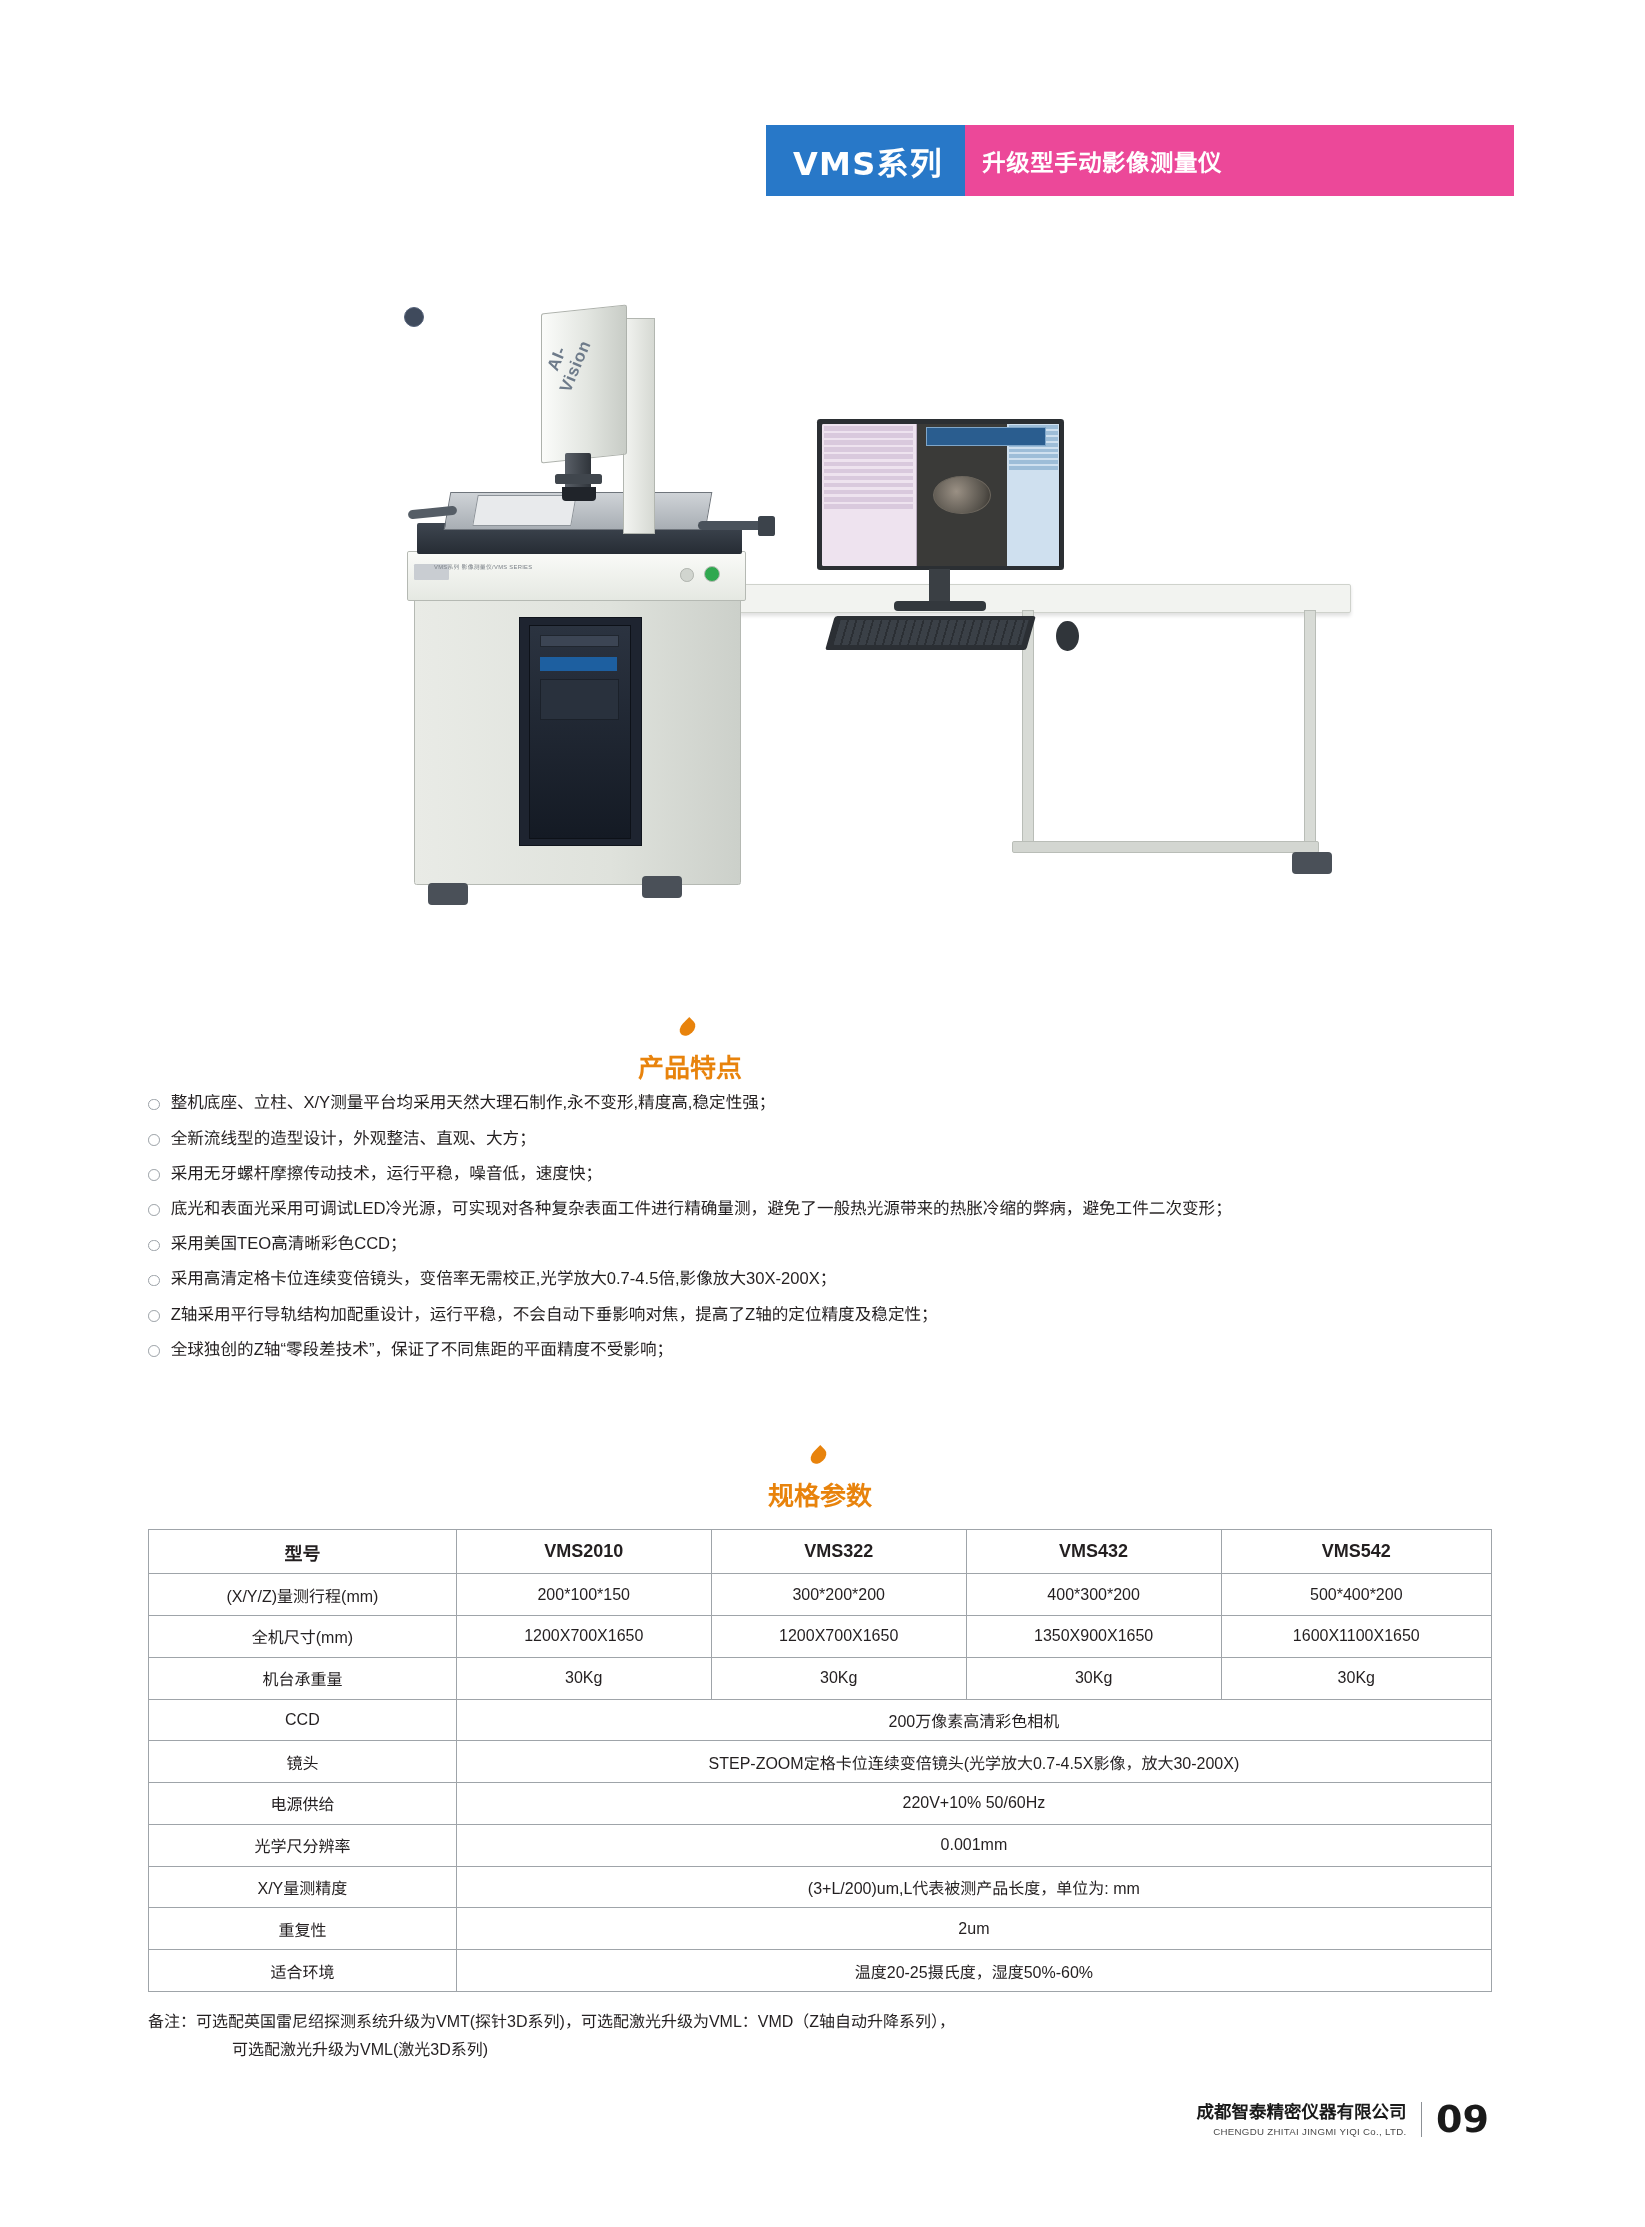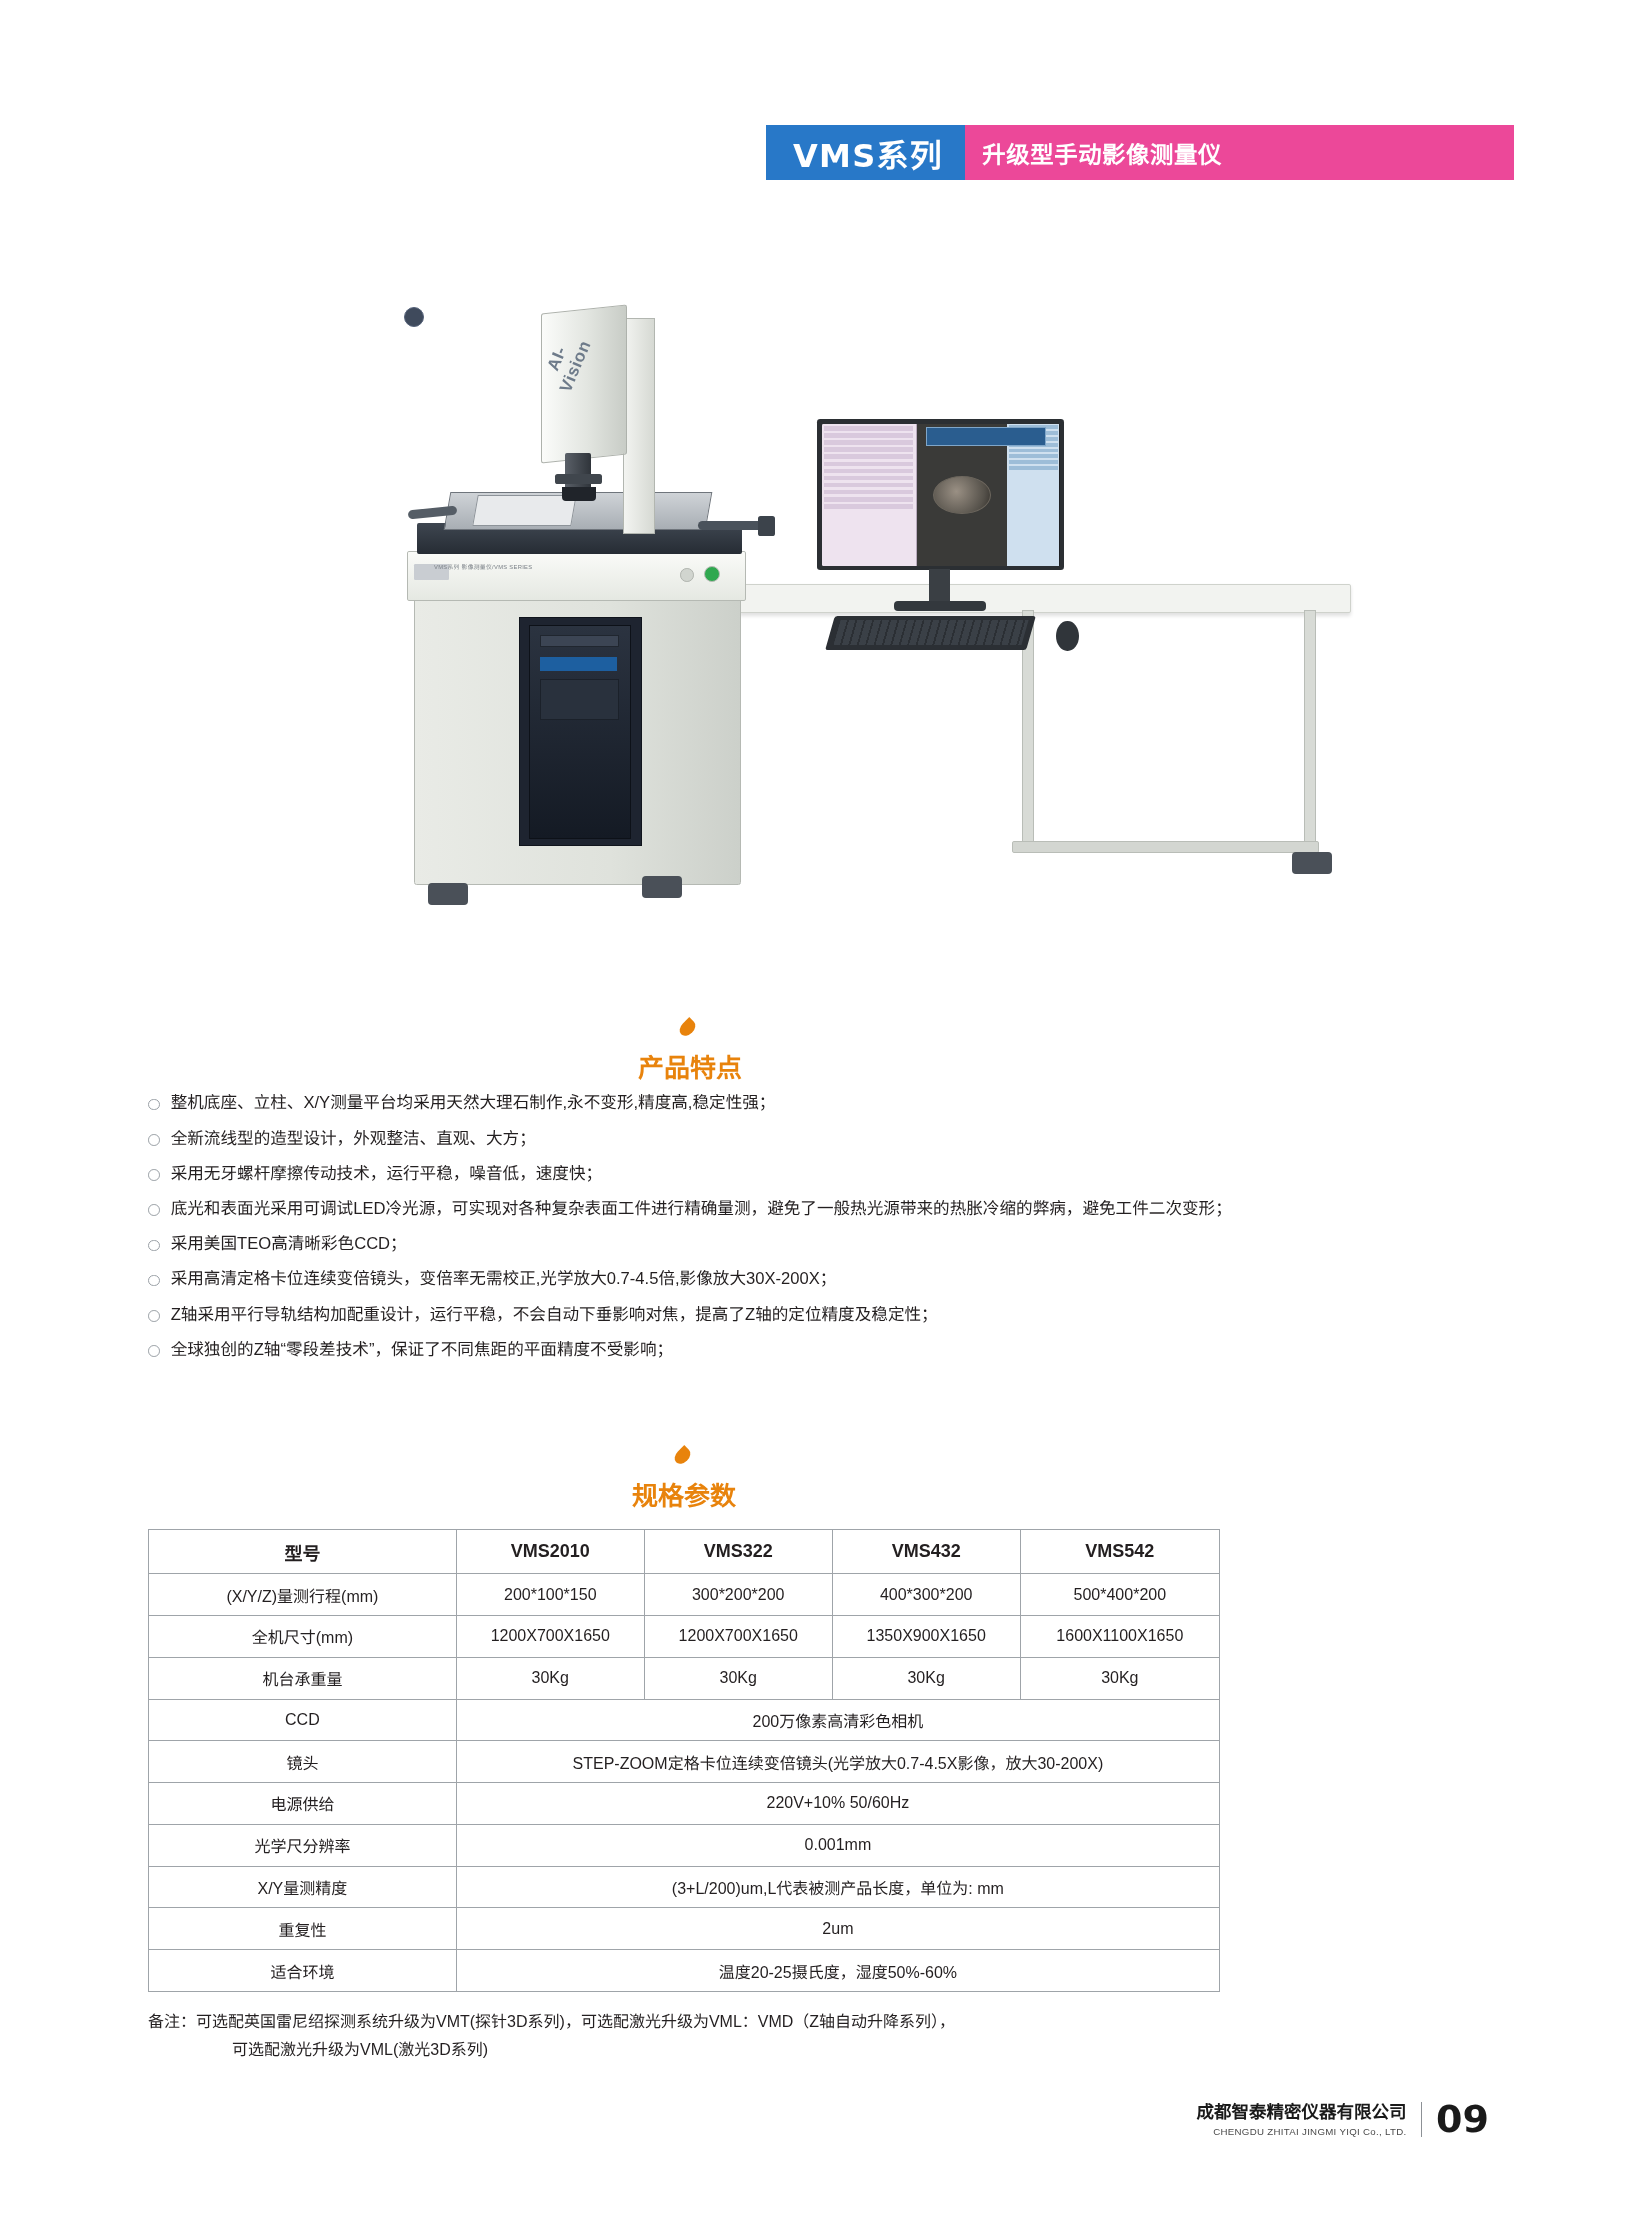--- a/index.html
+++ b/index.html
@@ -16,21 +16,21 @@
     color: #231f20;
     overflow: hidden;
   }
 
   
   .header-banner {
     position: absolute;
     top: 125px;
     left: 766px;
     width: 748px;
-    height: 55px;
+    height: 71px;
     display: flex;
     align-items: stretch;
   }
   .banner-blue {
     background: #2878c8;
     color: #ffffff;
     font-size: 32px;
     font-weight: bold;
     letter-spacing: 1.3px;
     display: flex;
@@ -509,21 +509,21 @@
     border-radius: 50%;
     margin-right: 11px;
     margin-top: 10.4px;
   }
 
   
   #spec-section { top: 1447px; }
   .spec-table {
     margin-top: 17px;
     border-collapse: collapse;
-    width: 1072px;
+    width: 1344px;
     font-size: 16px;
     border-radius: 8px;
   }
   .spec-table td, .spec-table th {
     border: 0.6px solid #9fa4a9;
     text-align: center;
     padding: 8.4px 3.9px;
     font-weight: normal;
     color: #231f20;
   }

